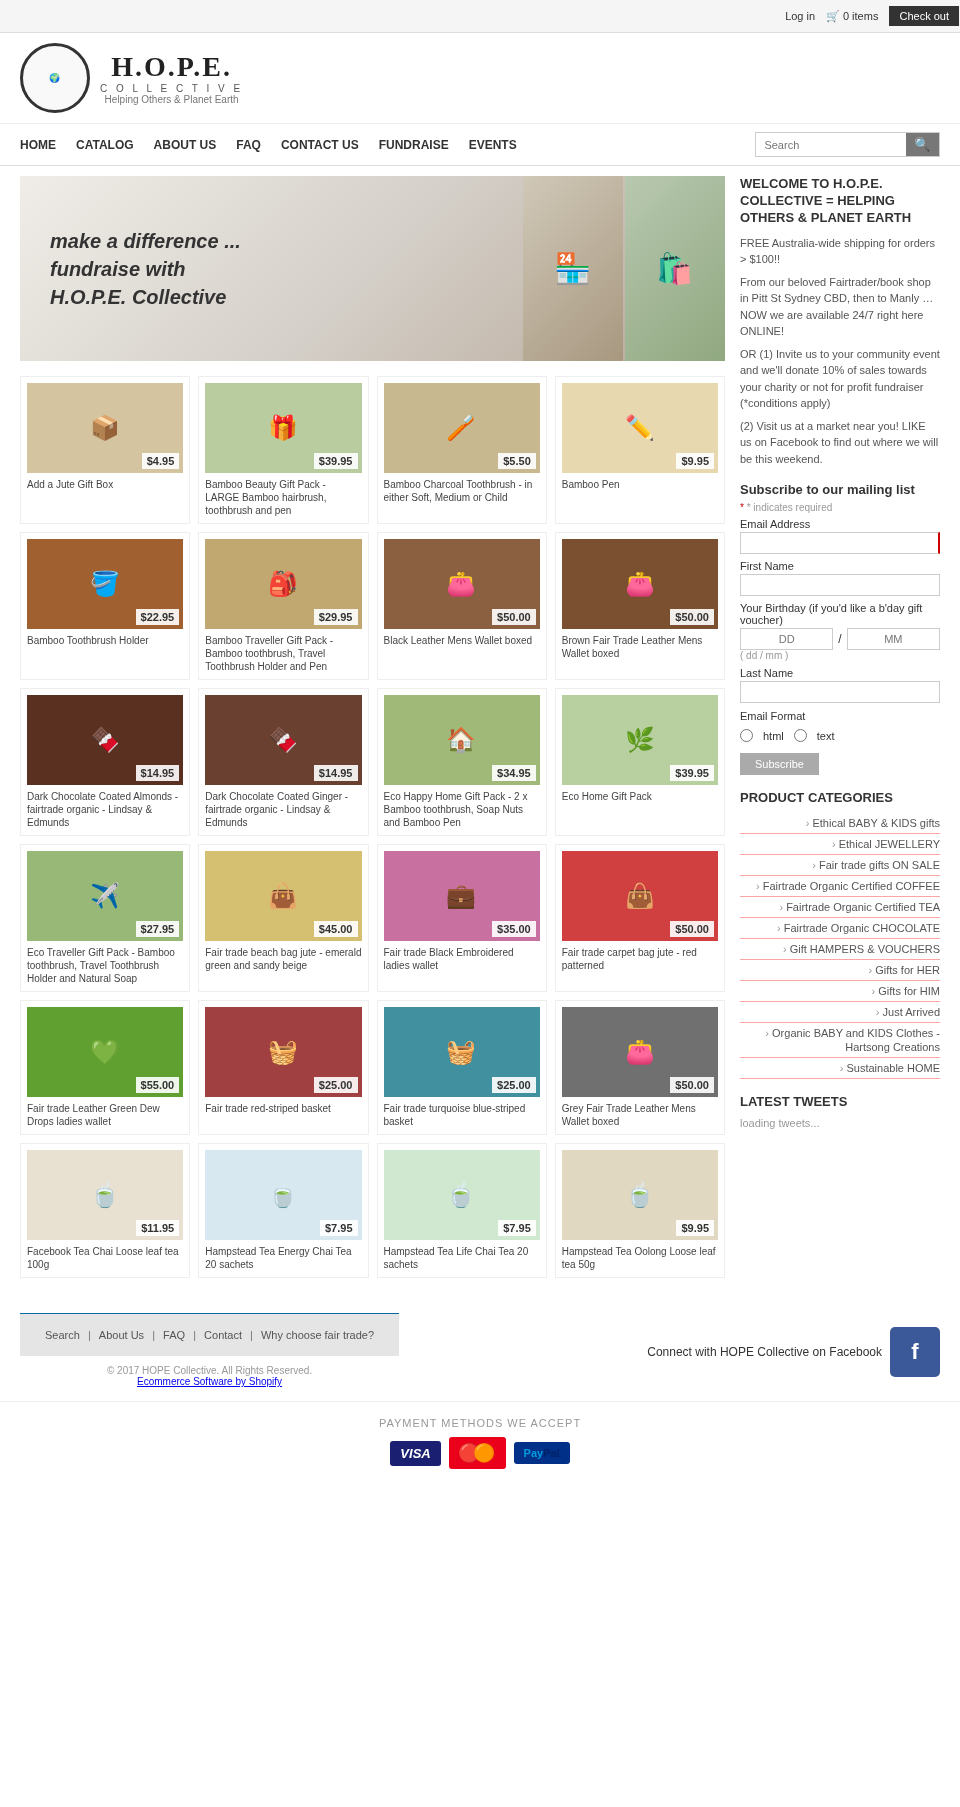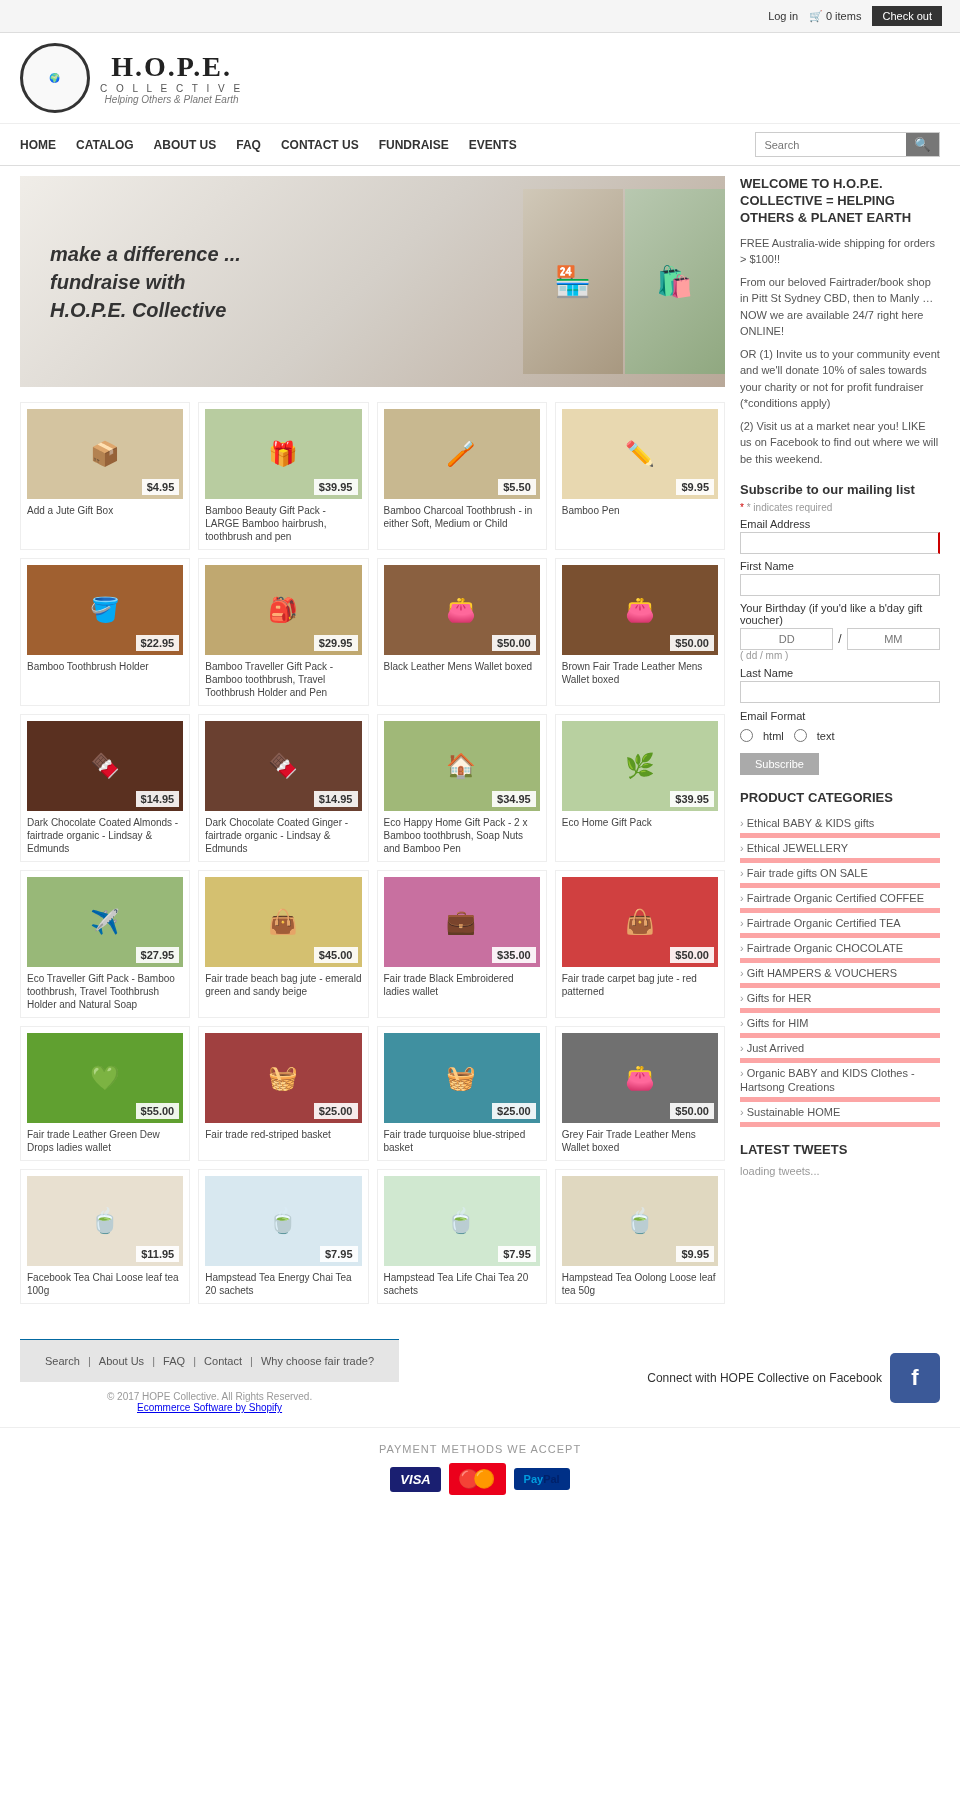--- a/index.html
+++ b/index.html
@@ -1,46 +1,46 @@
 <!DOCTYPE html>
 <html><head>
   <meta charset="utf-8">
   <style>
     * { box-sizing: border-box; margin: 0; padding: 0; }
     body { font-family: Arial, sans-serif; font-size: 12px; color: #333; background: #fff; width: 960px; }
 
     
-    .top-bar { background: #f5f5f5; text-align: right; padding: 6px 18px; font-size: 11px; border-bottom: 1px solid #ddd; }
+    .top-bar { background: #f5f5f5; text-align: right; padding: 6px 1px; font-size: 11px; border-bottom: 1px solid #ddd; }
     .top-bar a { color: #333; text-decoration: none; margin-right: 8px; }
     .checkout-btn { background: #333; color: #fff; padding: 4px 10px; font-size: 11px; cursor: pointer; border: none; }
 
     
     .header { display: flex; align-items: center; justify-content: space-between; padding: 10px 20px; border-bottom: 1px solid #eee; }
     .logo-area { display: flex; flex-direction: column; align-items: center; }
     .logo-title { font-size: 28px; font-weight: bold; letter-spacing: 2px; color: #222; font-family: Georgia, serif; }
     .logo-subtitle { font-size: 10px; letter-spacing: 3px; color: #555; }
-    .logo-tagline { font-size: 10px; color: #777; font-style: italic; }
+    .logo-tagline { font-size: 10px; color: #777; }
     .logo-circle { width: 70px; height: 70px; border-radius: 50%; border: 3px solid #333; display: flex; align-items: center; justify-content: center; font-size: 9px; color: #2a7a2a; background: #f9f9f9; margin-right: 10px; }
     .logo-wrap { display: flex; align-items: center; }
 
     
     .nav { background: #fff; padding: 8px 20px; border-bottom: 1px solid #ddd; display: flex; align-items: center; justify-content: space-between; }
     .nav-links { display: flex; gap: 20px; }
     .nav-links a { text-decoration: none; color: #333; font-size: 12px; font-weight: bold; text-transform: uppercase; }
     .search-box { display: flex; align-items: center; border: 1px solid #ccc; }
     .search-box input { border: none; padding: 4px 8px; font-size: 11px; outline: none; width: 150px; }
     .search-btn { background: #777; border: none; color: #fff; padding: 4px 8px; cursor: pointer; }
 
     
     .main-layout { display: flex; padding: 10px 20px; gap: 15px; }
     .content-area { flex: 1; min-width: 0; }
     .sidebar { width: 200px; flex-shrink: 0; }
 
     
-    .hero-banner { width: 100%; height: 211px; background: linear-gradient(135deg, #f0ede8 0%, #d4cfc8 50%, #b8a898 100%); display: flex; align-items: center; justify-content: space-between; margin-bottom: 15px; overflow: hidden; position: relative; }
+    .hero-banner { width: 100%; height: 185px; background: linear-gradient(135deg, #f0ede8 0%, #d4cfc8 50%, #b8a898 100%); display: flex; align-items: center; justify-content: space-between; margin-bottom: 15px; overflow: hidden; position: relative; }
     .hero-text { padding: 20px 30px; }
     .hero-text h2 { font-size: 20px; font-style: italic; color: #333; line-height: 1.4; }
     .hero-images { display: flex; gap: 2px; height: 185px; }
     .hero-img-placeholder { width: 100px; height: 185px; background: #c8b89a; display: flex; align-items: center; justify-content: center; color: #666; font-size: 10px; }
 
     
     .product-grid { display: grid; grid-template-columns: repeat(4, 1fr); gap: 8px; margin-bottom: 15px; }
     .product-card { border: 1px solid #eee; padding: 6px; cursor: pointer; }
     .product-img { width: 100%; height: 90px; background: #e8e4de; display: flex; align-items: center; justify-content: center; position: relative; margin-bottom: 5px; overflow: hidden; }
     .product-price { position: absolute; bottom: 4px; right: 4px; background: rgba(255,255,255,0.9); padding: 2px 5px; font-size: 11px; font-weight: bold; color: #333; }
@@ -65,21 +65,21 @@
     .email-format { margin-bottom: 6px; }
     .email-format label { font-size: 11px; color: #333; }
     .email-format div { display: flex; gap: 10px; margin-top: 3px; }
     .radio-opt { display: flex; align-items: center; gap: 3px; font-size: 11px; }
     .subscribe-btn { background: #aaa; color: #fff; border: none; padding: 5px 15px; font-size: 11px; cursor: pointer; margin-top: 5px; }
 
     
     .categories-box { margin-bottom: 15px; }
     .categories-box h3 { font-size: 13px; font-weight: bold; color: #333; margin-bottom: 8px; text-transform: uppercase; }
     .categories-box ul { list-style: none; }
-    .categories-box ul li { padding: 3px 0; border-bottom: 5px solid #fca5a5; }
+    .categories-box ul li { padding: 3px 0; border-bottom: 1px solid #fca5a5; text-align: right; }
     .categories-box ul li a { font-size: 11px; color: #555; text-decoration: none; }
     .categories-box ul li a:before { content: "› "; color: #999; }
 
     
     .tweets-box h3 { font-size: 13px; font-weight: bold; color: #333; margin-bottom: 8px; text-transform: uppercase; }
     .tweets-box p { font-size: 11px; color: #999; }
 
     
     .img-jute { background: #d4c4a0; }
     .img-bamboo-beauty { background: #b8cca0; }

